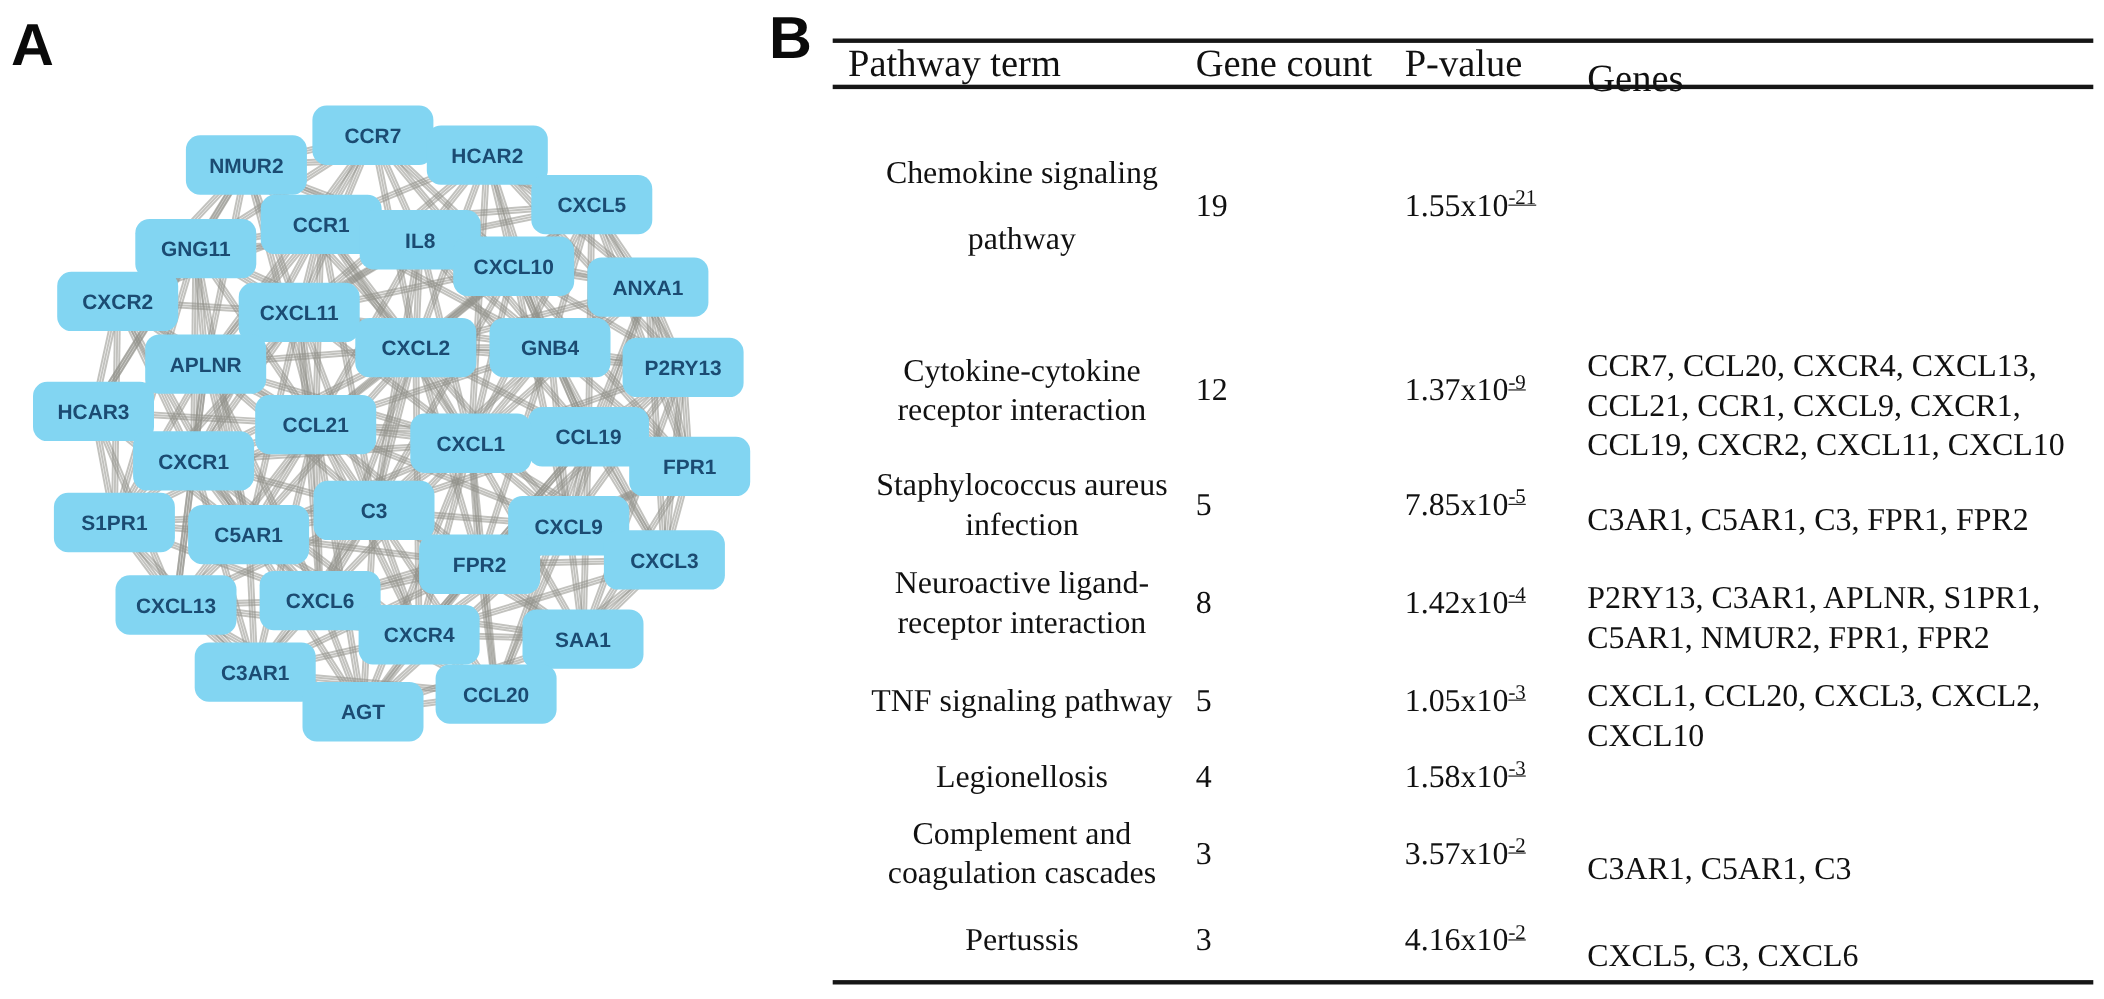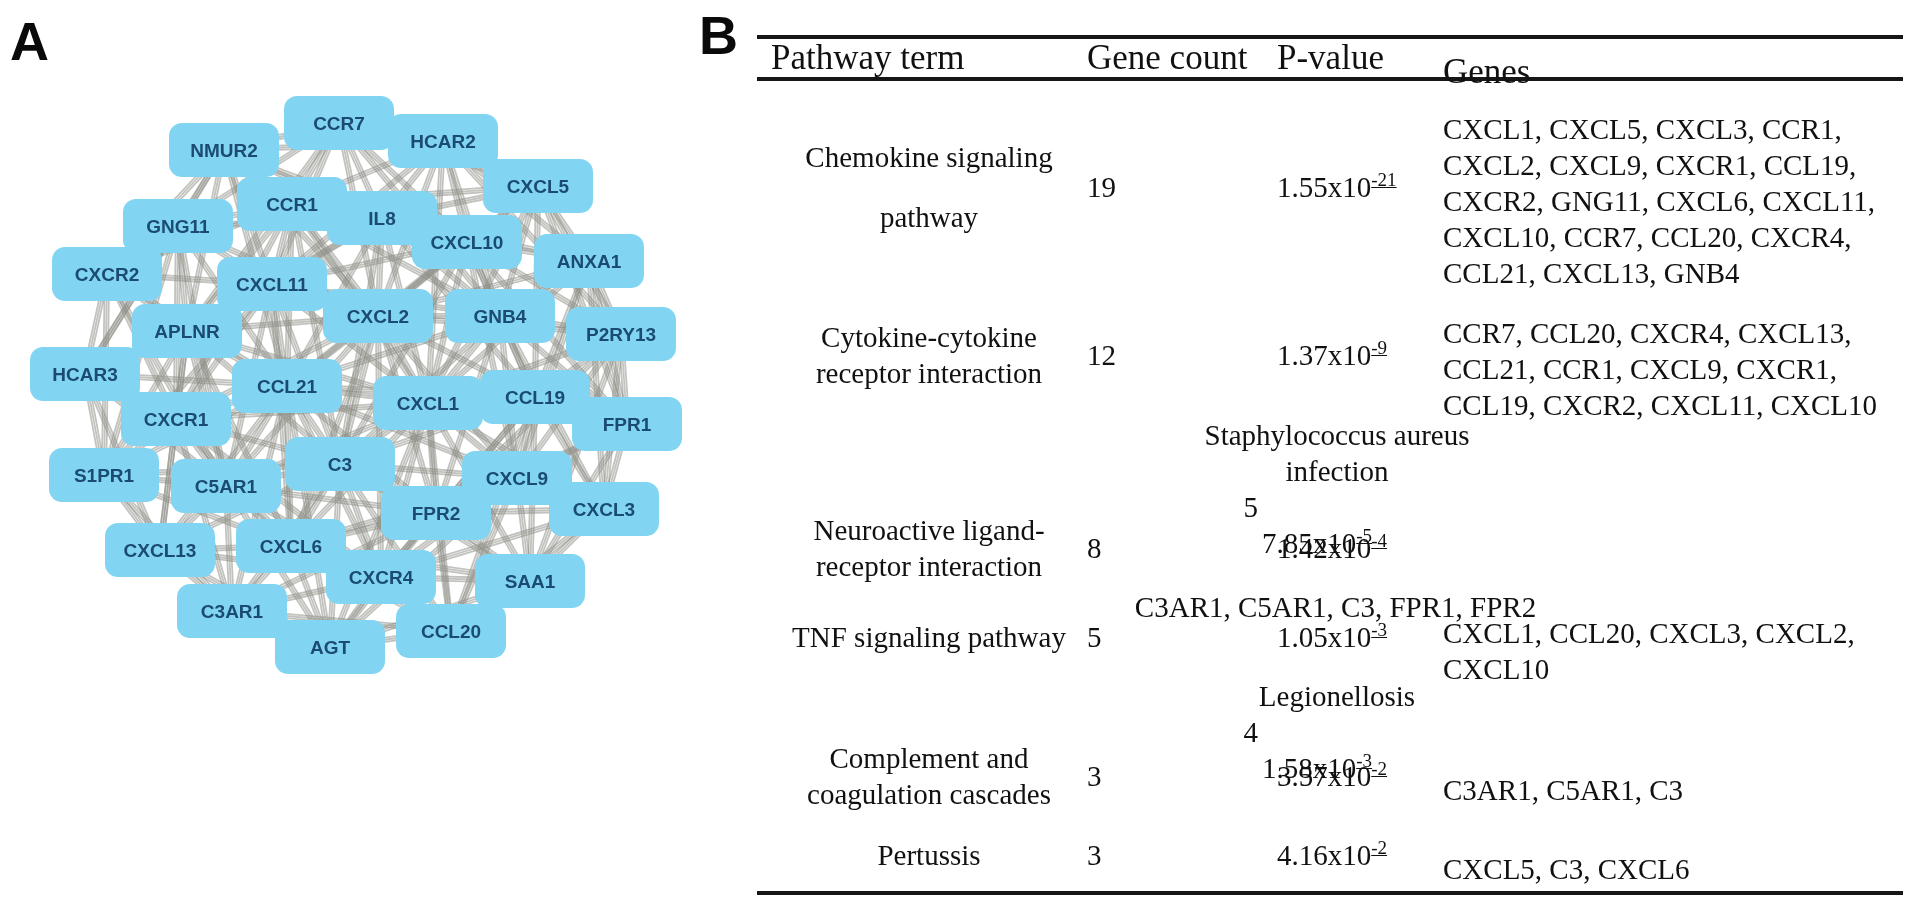--- a/index.html
+++ b/index.html
@@ -23,24 +23,24 @@
   .col-pathway{width:330px;box-sizing:border-box;padding-left:14px;}
   .col-count{width:173px;box-sizing:border-box;text-align:left;}
   .col-pvalue{width:170px;box-sizing:border-box;padding-left:17px;}
   .col-genes{flex:1;box-sizing:border-box;padding-left:13px;padding-right:2px;margin-top:28px;}
   .b-row{display:flex;align-items:center;font-size:29px;}
   .b-row .cell{line-height:36px;}
   .cell-pathway{white-space:pre-line;text-align:center;}
   .b-row:nth-child(1){height:211px;}
   .b-row:nth-child(1) .cell-pathway{line-height:60px;}
   .b-row:nth-child(2){height:125px;}
-  .b-row:nth-child(3){height:83px;flex-direction:column;}
+  .b-row:nth-child(3){height:83px;}
   .b-row:nth-child(4){height:95px;}
   .b-row:nth-child(5){height:83px;}
-  .b-row:nth-child(6){height:55px;flex-direction:column;}
+  .b-row:nth-child(6){height:55px;}
   .b-row:nth-child(7){height:85px;}
   .b-row:nth-child(8){height:73px;}
   .cell-genes{white-space:normal;}
   .pv sup{font-size:19px;line-height:0;text-decoration:underline;}
 
   
   .node-label{
     font-family:"Liberation Sans",sans-serif;font-weight:bold;
     font-size:19px;text-anchor:middle;
   }
@@ -969,21 +969,20 @@
       <div class="col-pvalue">P-value</div>
       <div class="col-genes">Genes</div>
     </div>
     <div class="rule"></div>
     <div id="table-rows">
   <div class="b-row">
     <div class="cell cell-pathway col-pathway">Chemokine signaling
 pathway</div>
     <div class="cell col-count">19</div>
     <div class="cell col-pvalue pv"><span>1.55x10</span><sup>-21</sup></div>
-    <div class="cell cell-genes col-genes">CXCL1, CXCL5, CXCL3, CCR1, CXCL2, CXCL9, CXCR1, CCL19, CXCR2, GNG11, CXCL6, CXCL11, CXCL10, CCR7, CCL20, CXCR4, CCL21, CXCL13, GNB4</div>
   </div>
 
   <div class="b-row">
     <div class="cell cell-pathway col-pathway">Cytokine-cytokine
 receptor interaction</div>
     <div class="cell col-count">12</div>
     <div class="cell col-pvalue pv"><span>1.37x10</span><sup>-9</sup></div>
     <div class="cell cell-genes col-genes">CCR7, CCL20, CXCR4, CXCL13, CCL21, CCR1, CXCL9, CXCR1, CCL19, CXCR2, CXCL11, CXCL10</div>
   </div>
 
@@ -993,20 +992,21 @@
     <div class="cell col-count">5</div>
     <div class="cell col-pvalue pv"><span>7.85x10</span><sup>-5</sup></div>
     <div class="cell cell-genes col-genes">C3AR1, C5AR1, C3, FPR1, FPR2</div>
   </div>
 
   <div class="b-row">
     <div class="cell cell-pathway col-pathway">Neuroactive ligand-
 receptor interaction</div>
     <div class="cell col-count">8</div>
     <div class="cell col-pvalue pv"><span>1.42x10</span><sup>-4</sup></div>
+    <div class="cell cell-genes col-genes">P2RY13, C3AR1, APLNR, S1PR1, C5AR1, NMUR2, FPR1, FPR2</div>
   </div>
 
   <div class="b-row">
     <div class="cell cell-pathway col-pathway">TNF signaling pathway</div>
     <div class="cell col-count">5</div>
     <div class="cell col-pvalue pv"><span>1.05x10</span><sup>-3</sup></div>
     <div class="cell cell-genes col-genes">CXCL1, CCL20, CXCL3, CXCL2, CXCL10</div>
   </div>
 
   <div class="b-row">

